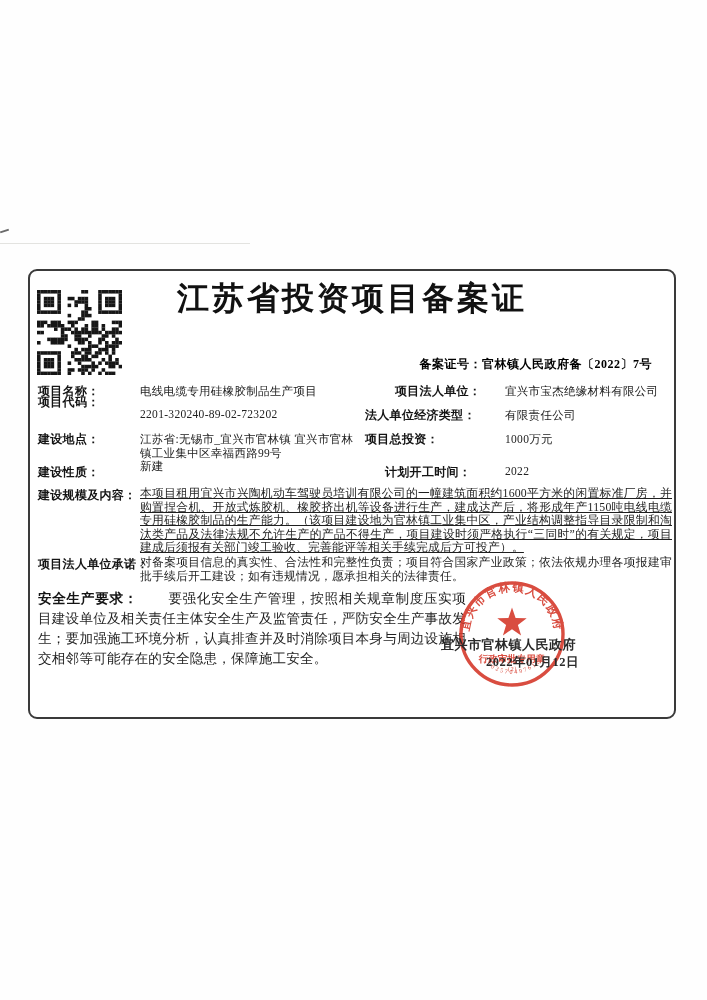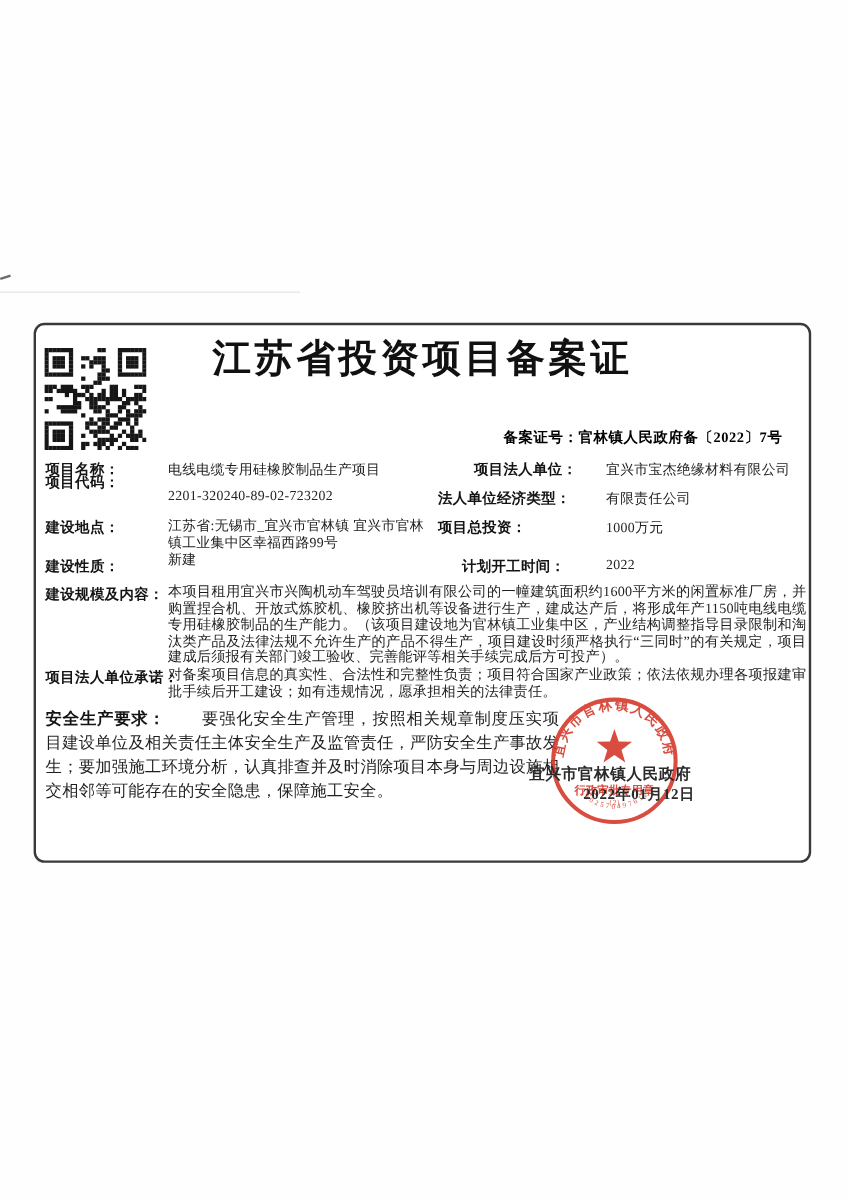--- a/index.html
+++ b/index.html
@@ -359,21 +359,21 @@
   <span class="abs val" style="left:140px;top:432px;width:216px;line-height:14px;display:block;">江苏省:无锡市_宜兴市官林镇 宜兴市官林镇工业集中区幸福西路99号</span>
   <span class="abs lbl" style="left:365px;top:431px;">项目总投资：</span>
   <span class="abs val" style="left:505px;top:432px;">1000万元</span>
 
   <span class="abs lbl" style="left:38px;top:464px;">建设性质：</span>
   <span class="abs val" style="left:140px;top:459px;">新建</span>
   <span class="abs lbl" style="left:365px;top:464px;margin-left:20px;">计划开工时间：</span>
   <span class="abs val" style="left:505px;top:465px;">2022</span>
 
   <span class="abs lbl" style="left:38px;top:487px;">建设规模及内容：</span>
-  <div class="abs para" style="left:140px;top:487px;width:532px;">本项目租用宜兴市兴陶机动车驾驶员培训有限公司的一幢建筑面积约1600平方米的闲置标准厂房，并购置捏合机、开放式炼胶机、橡胶挤出机等设备进行生产，建成达产后，将形成年产1150吨电线电缆专用硅橡胶制品的生产能力。（该项目建设地为官林镇工业集中区，产业结构调整指导目录限制和淘汰类产品及法律法规不允许生产的产品不得生产，项目建设时须严格执行“三同时”的有关规定，项目建成后须报有关部门竣工验收、完善能评等相关手续完成后方可投产）。</div>
+  <div class="abs para" style="left:140px;top:487px;width:532px;text-decoration:underline;">本项目租用宜兴市兴陶机动车驾驶员培训有限公司的一幢建筑面积约1600平方米的闲置标准厂房，并购置捏合机、开放式炼胶机、橡胶挤出机等设备进行生产，建成达产后，将形成年产1150吨电线电缆专用硅橡胶制品的生产能力。（该项目建设地为官林镇工业集中区，产业结构调整指导目录限制和淘汰类产品及法律法规不允许生产的产品不得生产，项目建设时须严格执行“三同时”的有关规定，项目建成后须报有关部门竣工验收、完善能评等相关手续完成后方可投产）。</div>
 
   <span class="abs lbl" style="left:38px;top:556px;">项目法人单位承诺：</span>
   <div class="abs para" style="left:140px;top:556px;width:532px;">对备案项目信息的真实性、合法性和完整性负责；项目符合国家产业政策；依法依规办理各项报建审批手续后开工建设；如有违规情况，愿承担相关的法律责任。</div>
 
   <div class="safety">
     <span class="lbl">安全生产要求：</span><span class="gap"></span><span>要强化安全生产管理，按照相关规章制度压实项目建设单位及相关责任主体安全生产及监管责任，严防安全生产事故发生；要加强施工环境分析，认真排查并及时消除项目本身与周边设施相交相邻等可能存在的安全隐患，保障施工安全。</span>
   </div>
 
   <svg width="112" height="112" viewBox="0 0 112 112" style="position:absolute;left:456px;top:578px;opacity:.9;">
     <defs>

